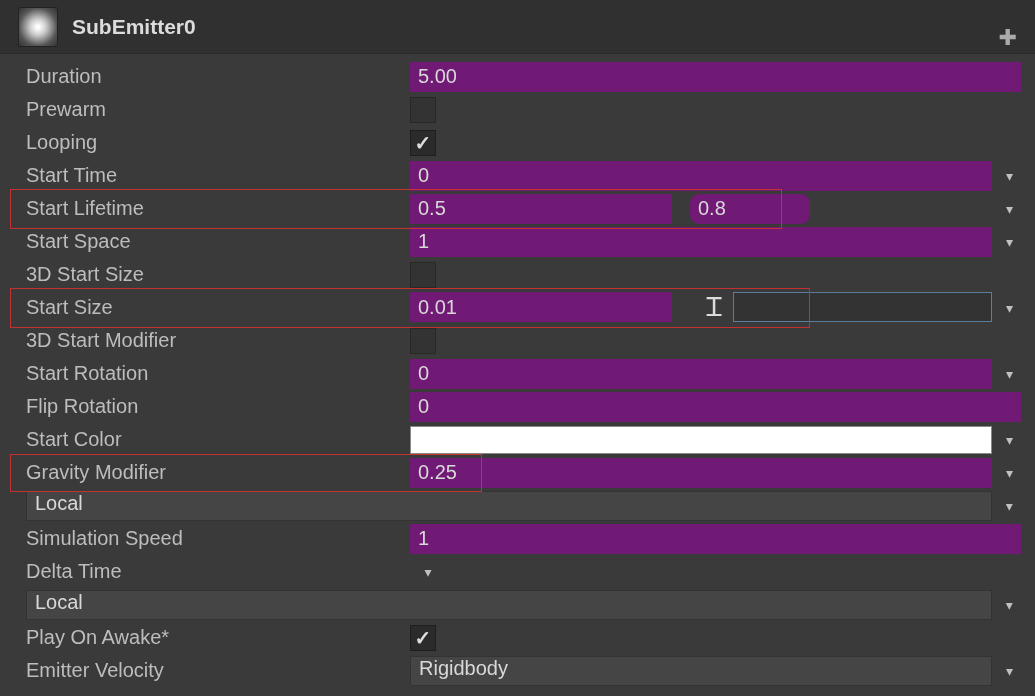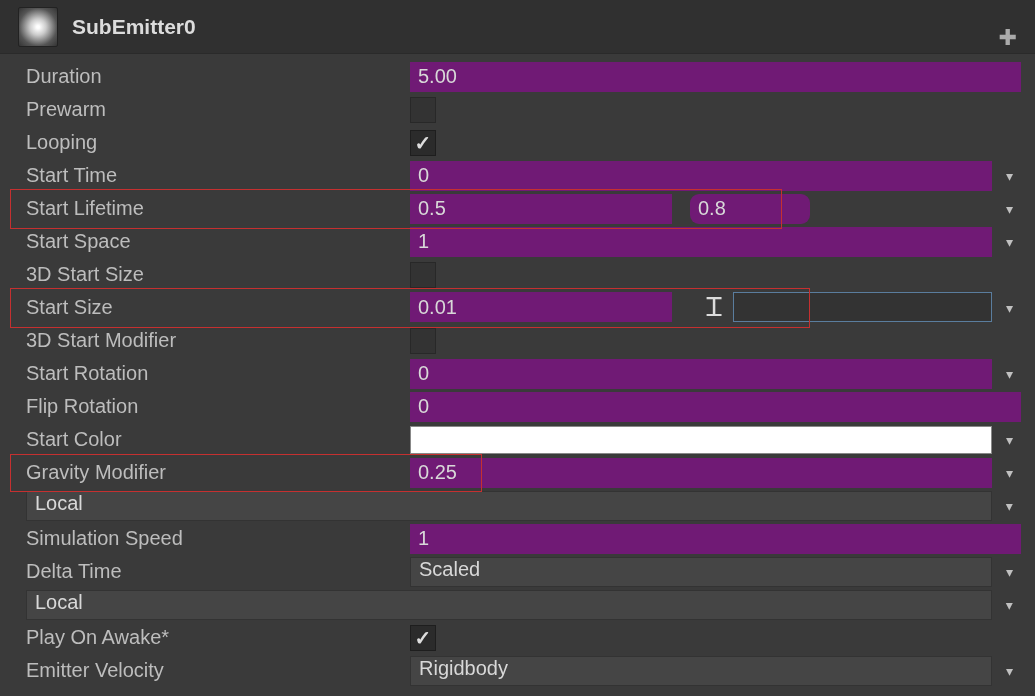--- a/index.html
+++ b/index.html
@@ -303,23 +303,20 @@
     <div class="row">
       <div class="label">Simulation Speed</div>
       <div class="field-area">
         <input class="txt-input" value="1" style="">
       </div>
     </div>
 
     <div class="row">
       <div class="label">Delta Time</div>
       <div class="field-area">
-        <div class="dropdown-field">
-            <span>Scaled</span>
-          </div>
         <div class="dropdown-arrow">▾</div>
       </div>
     </div>
 
     <div class="row">
       <div class="field-area">
         <div class="dropdown-field">
             <span>Local</span>
           </div>
         <div class="dropdown-arrow">▾</div>

